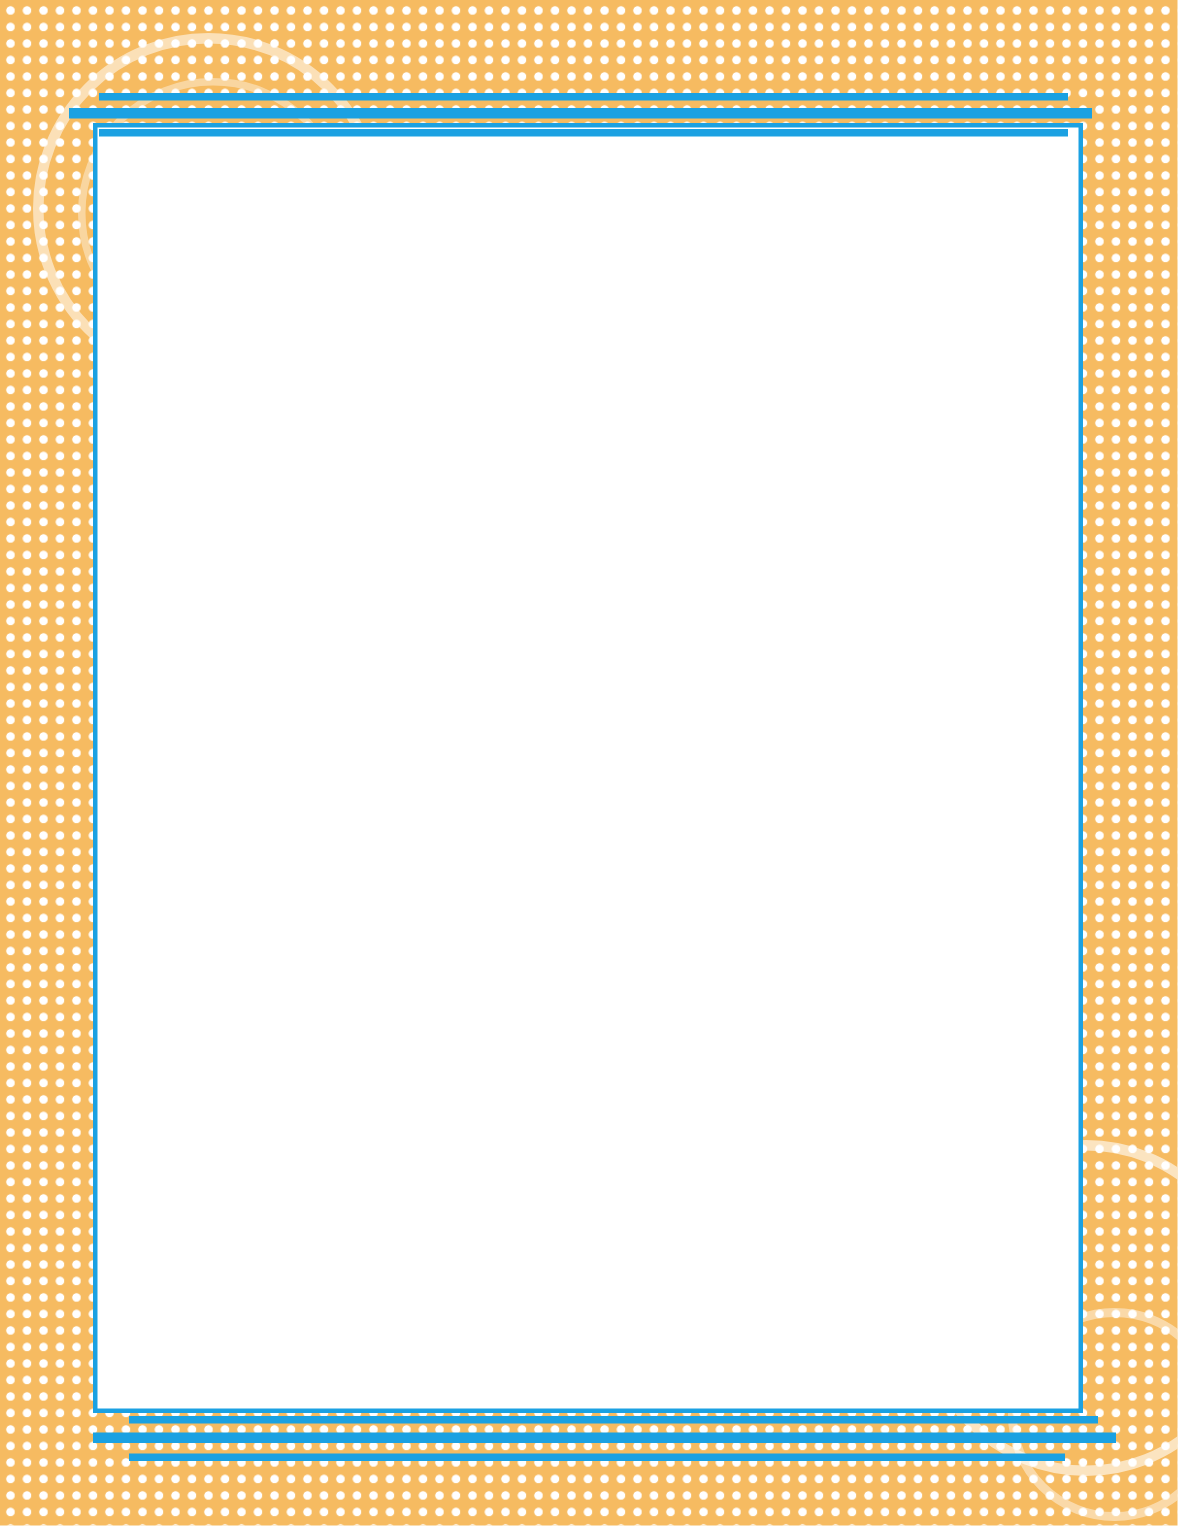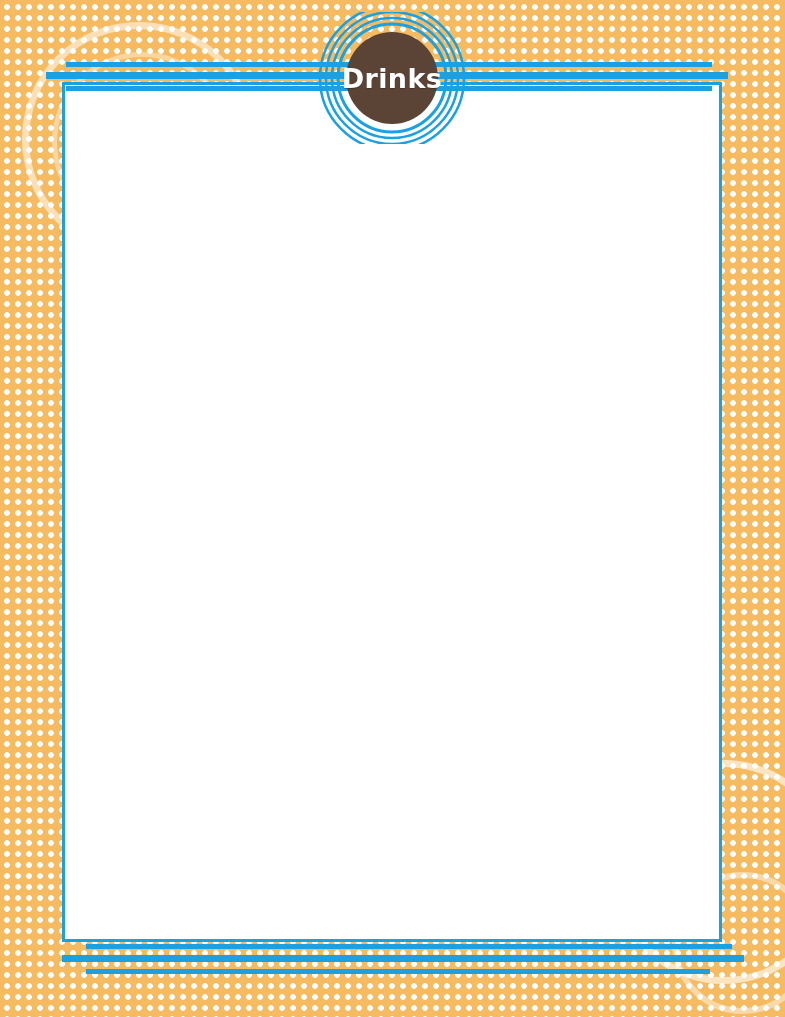--- a/index.html
+++ b/index.html
@@ -119,32 +119,20 @@
 
   <div id="card"></div>
 
   <div class="stripe s-top-a"></div>
   <div class="stripe s-top-b"></div>
   <div class="stripe s-top-c"></div>
   <div class="stripe s-bot-a"></div>
   <div class="stripe s-bot-b"></div>
   <div class="stripe s-bot-c"></div>
 
-  <div id="badge">
-    <svg width="148" height="132" viewBox="0 0 148 132">
-      <g fill="none" stroke="#1ba1e2">
-        <circle cx="74" cy="66" r="72" stroke-width="2.5"></circle>
-        <circle cx="74" cy="66" r="66" stroke-width="2.5"></circle>
-        <circle cx="74" cy="66" r="60" stroke-width="2.5"></circle>
-        <circle cx="74" cy="66" r="54" stroke-width="3"></circle>
-      </g>
-      <circle cx="74" cy="66" r="46" fill="#5b4435"></circle>
-    </svg>
-    <div id="badge-label">Drinks</div>
-  </div>
 
   <div class="col" id="left-col">
 
     <div class="sec-head">
       <span class="tri r"></span>
       <span class="title">Coffee</span>
       <span class="tri l"></span>
     </div>
 
     <div class="colhdr">

